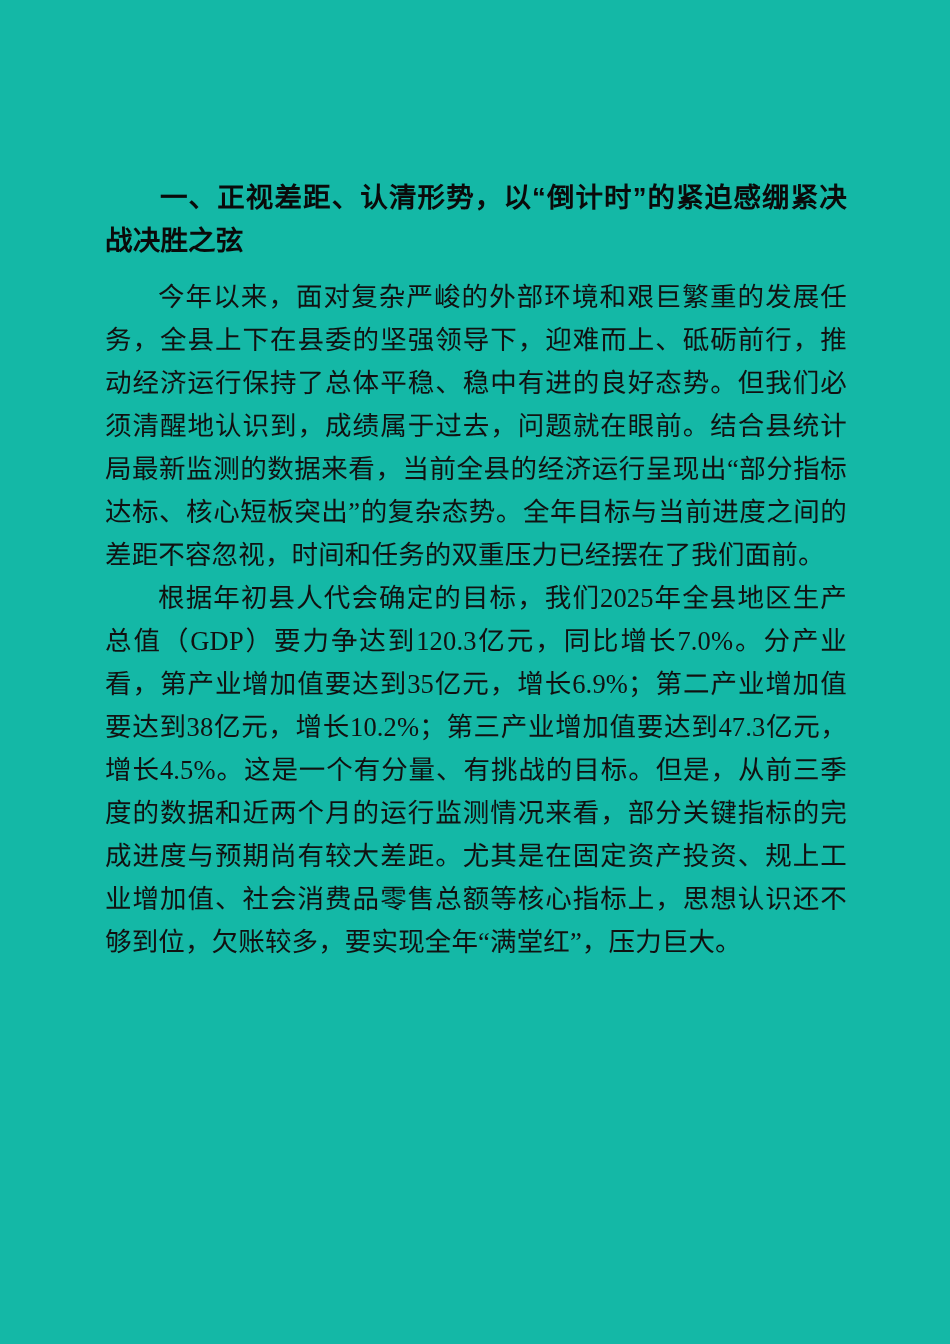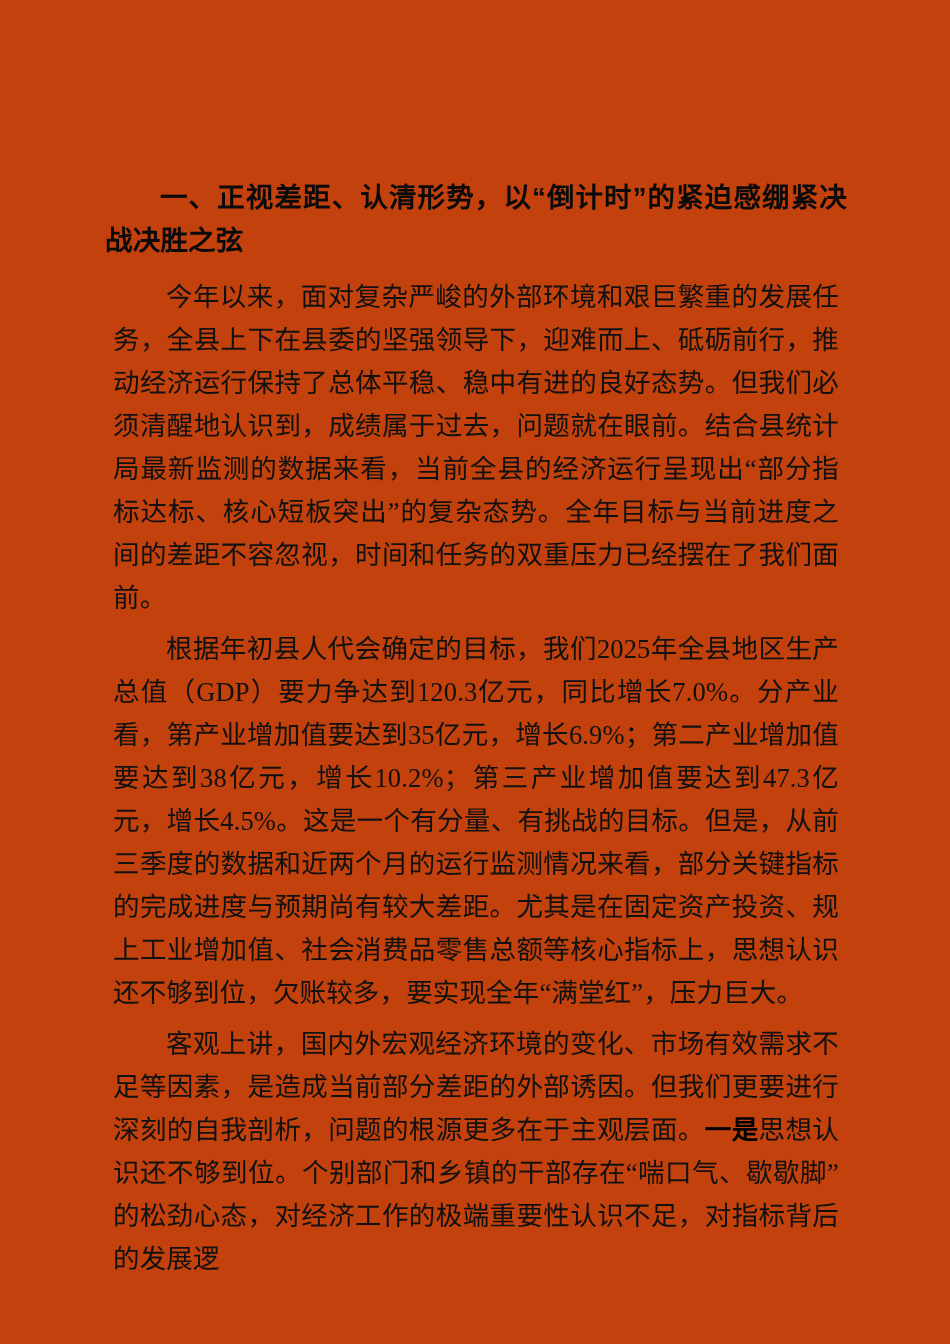--- a/index.html
+++ b/index.html
@@ -15,21 +15,21 @@
     overflow: hidden;
     font-family: "Liberation Serif", "DejaVu Serif", serif;
     color: #000000;
     -webkit-font-smoothing: antialiased;
   }
 
   .page {
     position: relative;
     width: 950px;
     height: 1344px;
-    background: #c2410c;
+    background: #14b8a6;
     box-sizing: border-box;
   }
 
   
   .text-column {
     position: absolute;
     left: 105px;
     top: 176px;
     width: 742px;
   }
@@ -51,21 +51,21 @@
   
   .body-paragraph {
     font-family: "Liberation Serif", "DejaVu Serif", serif;
     font-weight: 400;
     font-size: 26.5px;
     line-height: 43px;
     letter-spacing: 0.15px;
     text-align: justify;
     text-justify: inter-ideograph;
     text-indent: 53px;
-    margin: 8px;
+    margin: 0;
     color: #111111;
     word-break: break-all;
   }
 
   .body-paragraph + .body-paragraph {
     margin-top: 0;
   }
 
   
   .inline-emphasis {
@@ -79,16 +79,15 @@
 
 <div class="page">
   <div class="text-column">
 
     <h1 class="section-heading">一、正视差距、认清形势，以“倒计时”的紧迫感绷紧决战决胜之弦</h1>
 
     <p class="body-paragraph">今年以来，面对复杂严峻的外部环境和艰巨繁重的发展任务，全县上下在县委的坚强领导下，迎难而上、砥砺前行，推动经济运行保持了总体平稳、稳中有进的良好态势。但我们必须清醒地认识到，成绩属于过去，问题就在眼前。结合县统计局最新监测的数据来看，当前全县的经济运行呈现出“部分指标达标、核心短板突出”的复杂态势。全年目标与当前进度之间的差距不容忽视，时间和任务的双重压力已经摆在了我们面前。</p>
 
     <p class="body-paragraph">根据年初县人代会确定的目标，我们2025年全县地区生产总值（GDP）要力争达到120.3亿元，同比增长7.0%。分产业看，第产业增加值要达到35亿元，增长6.9%；第二产业增加值要达到38亿元，增长10.2%；第三产业增加值要达到47.3亿元，增长4.5%。这是一个有分量、有挑战的目标。但是，从前三季度的数据和近两个月的运行监测情况来看，部分关键指标的完成进度与预期尚有较大差距。尤其是在固定资产投资、规上工业增加值、社会消费品零售总额等核心指标上，思想认识还不够到位，欠账较多，要实现全年“满堂红”，压力巨大。</p>
 
-    <p class="body-paragraph"><span>客观上讲，国内外宏观经济环境的变化、市场有效需求不足等因素，是造成当前部分差距的外部诱因。但我们更要进行深刻的自我剖析，问题的根源更多在于主观层面。</span><span class="inline-emphasis">一是</span><span>思想认识还不够到位。个别部门和乡镇的干部存在“喘口气、歇歇脚”的松劲心态，对经济工作的极端重要性认识不足，对指标背后的发展逻</span></p>
 
   </div>
 </div>
 
 </body></html>

